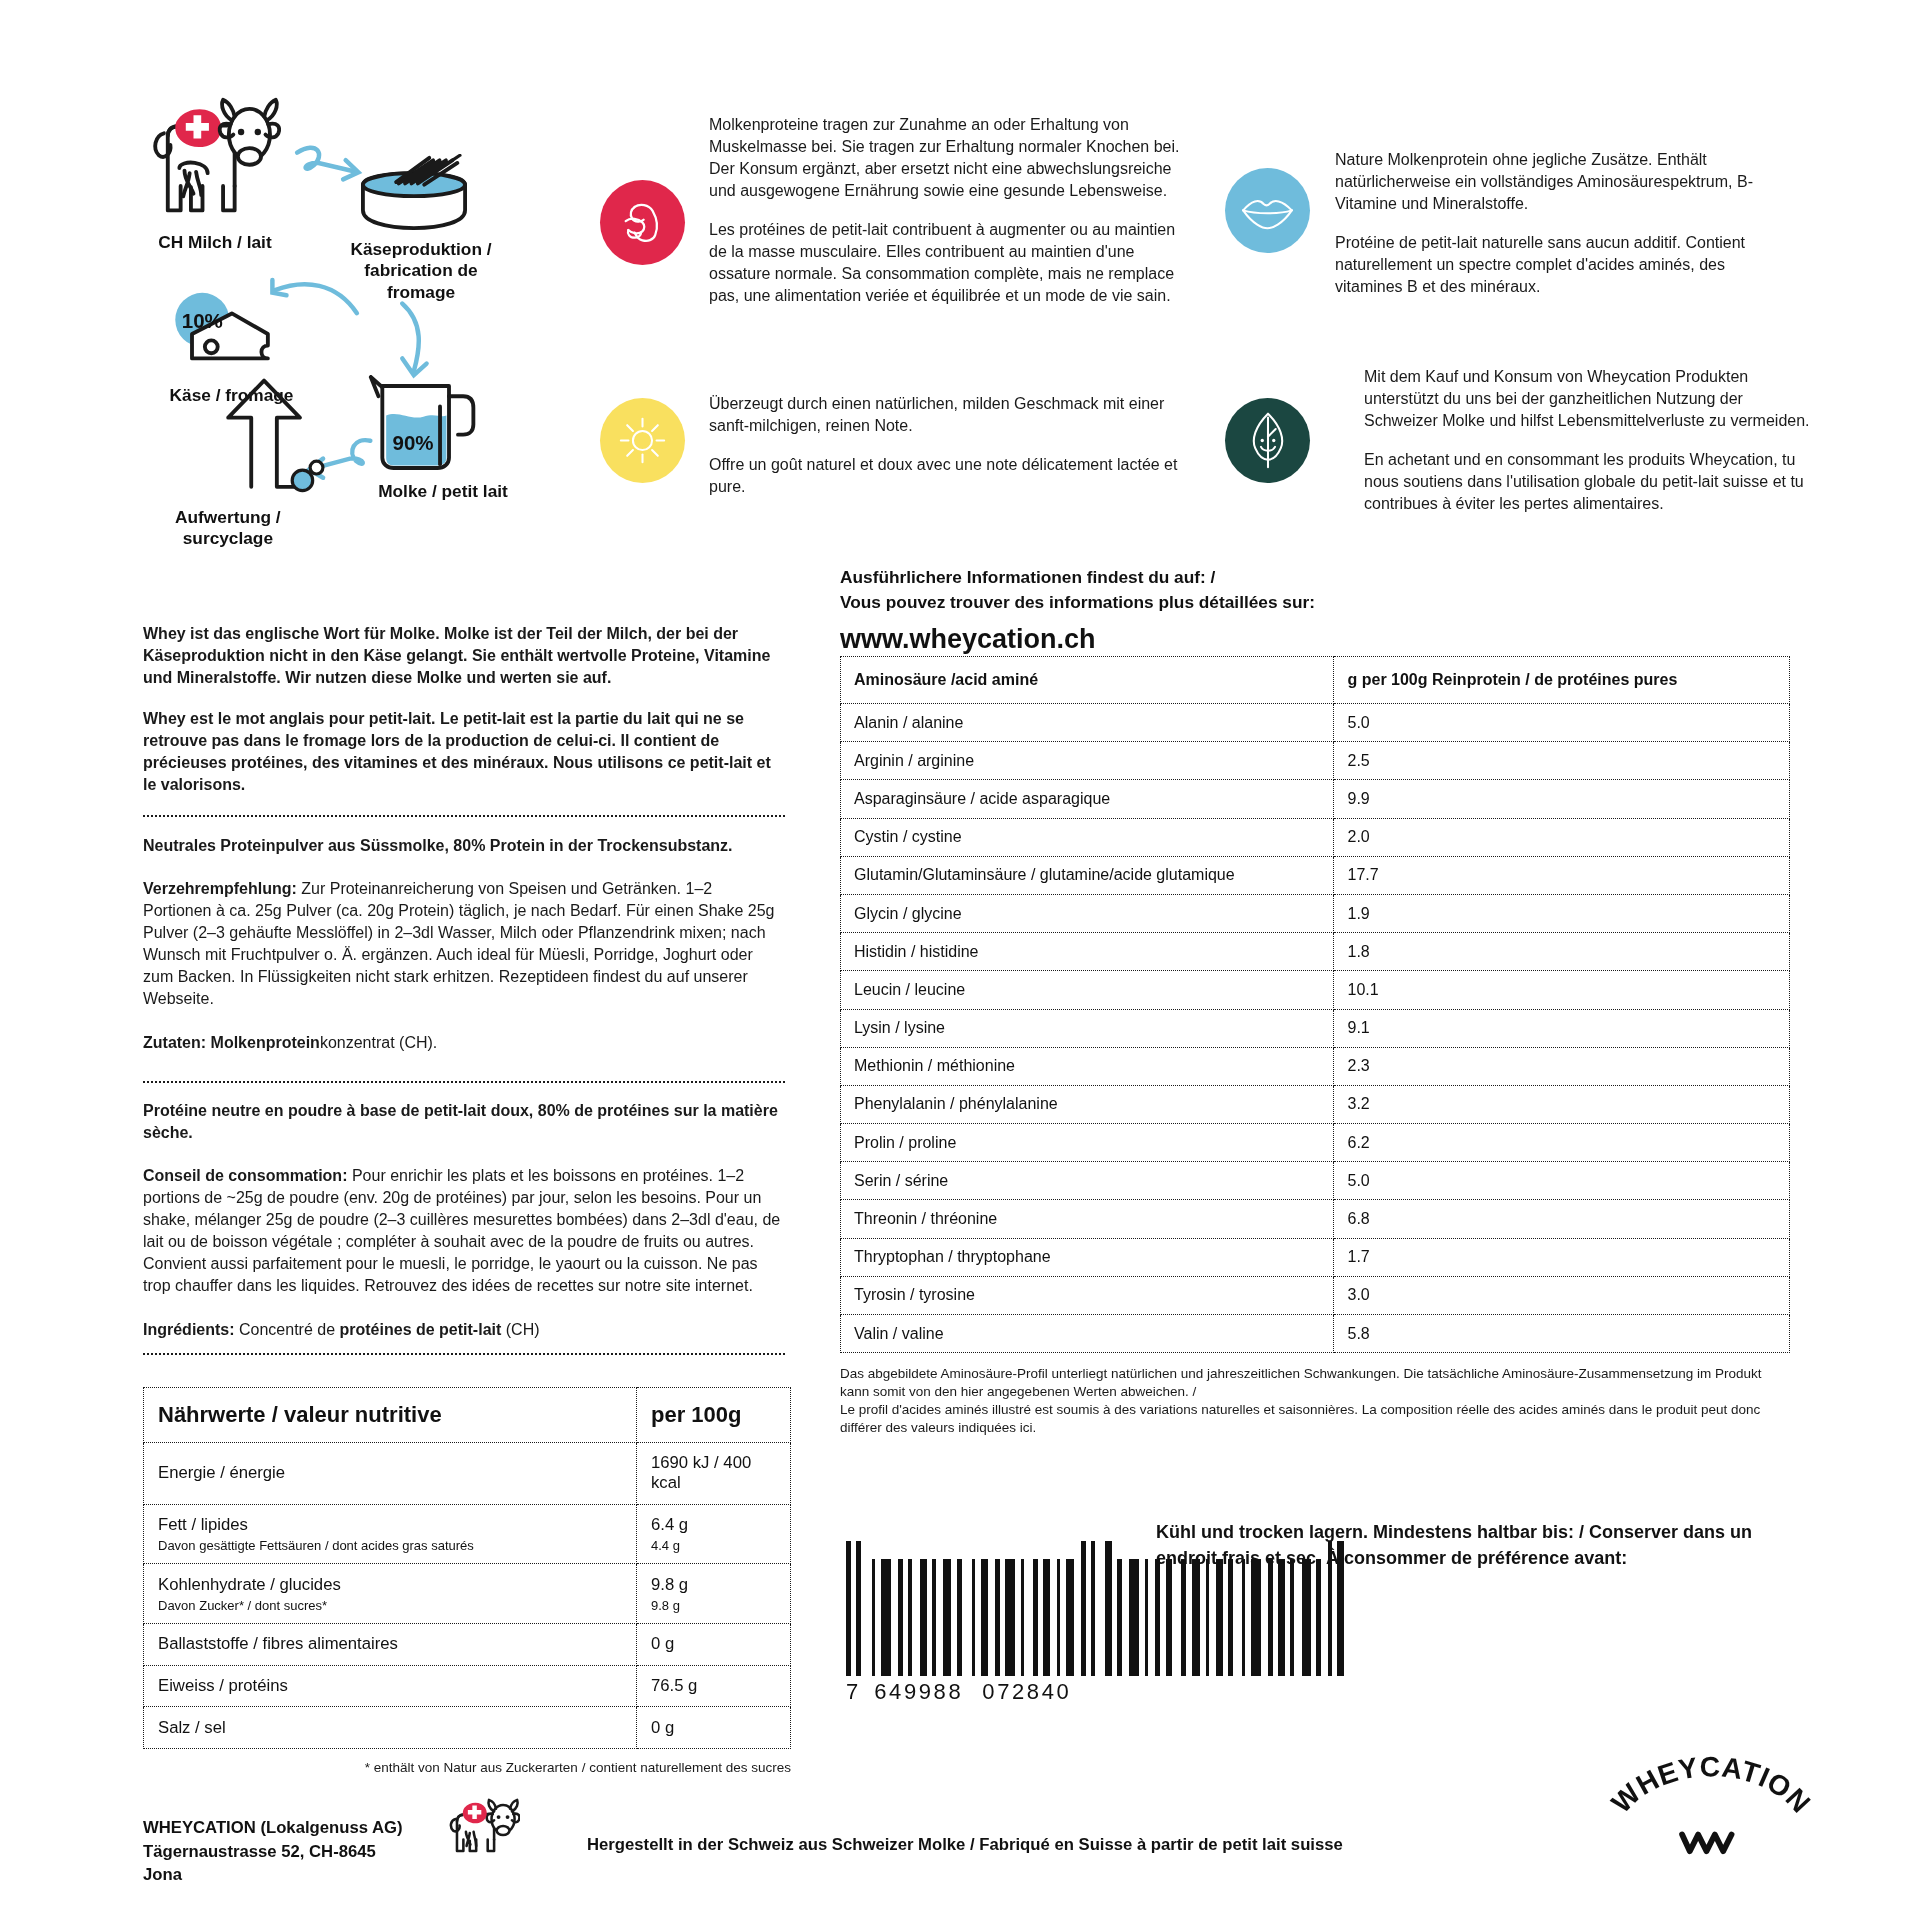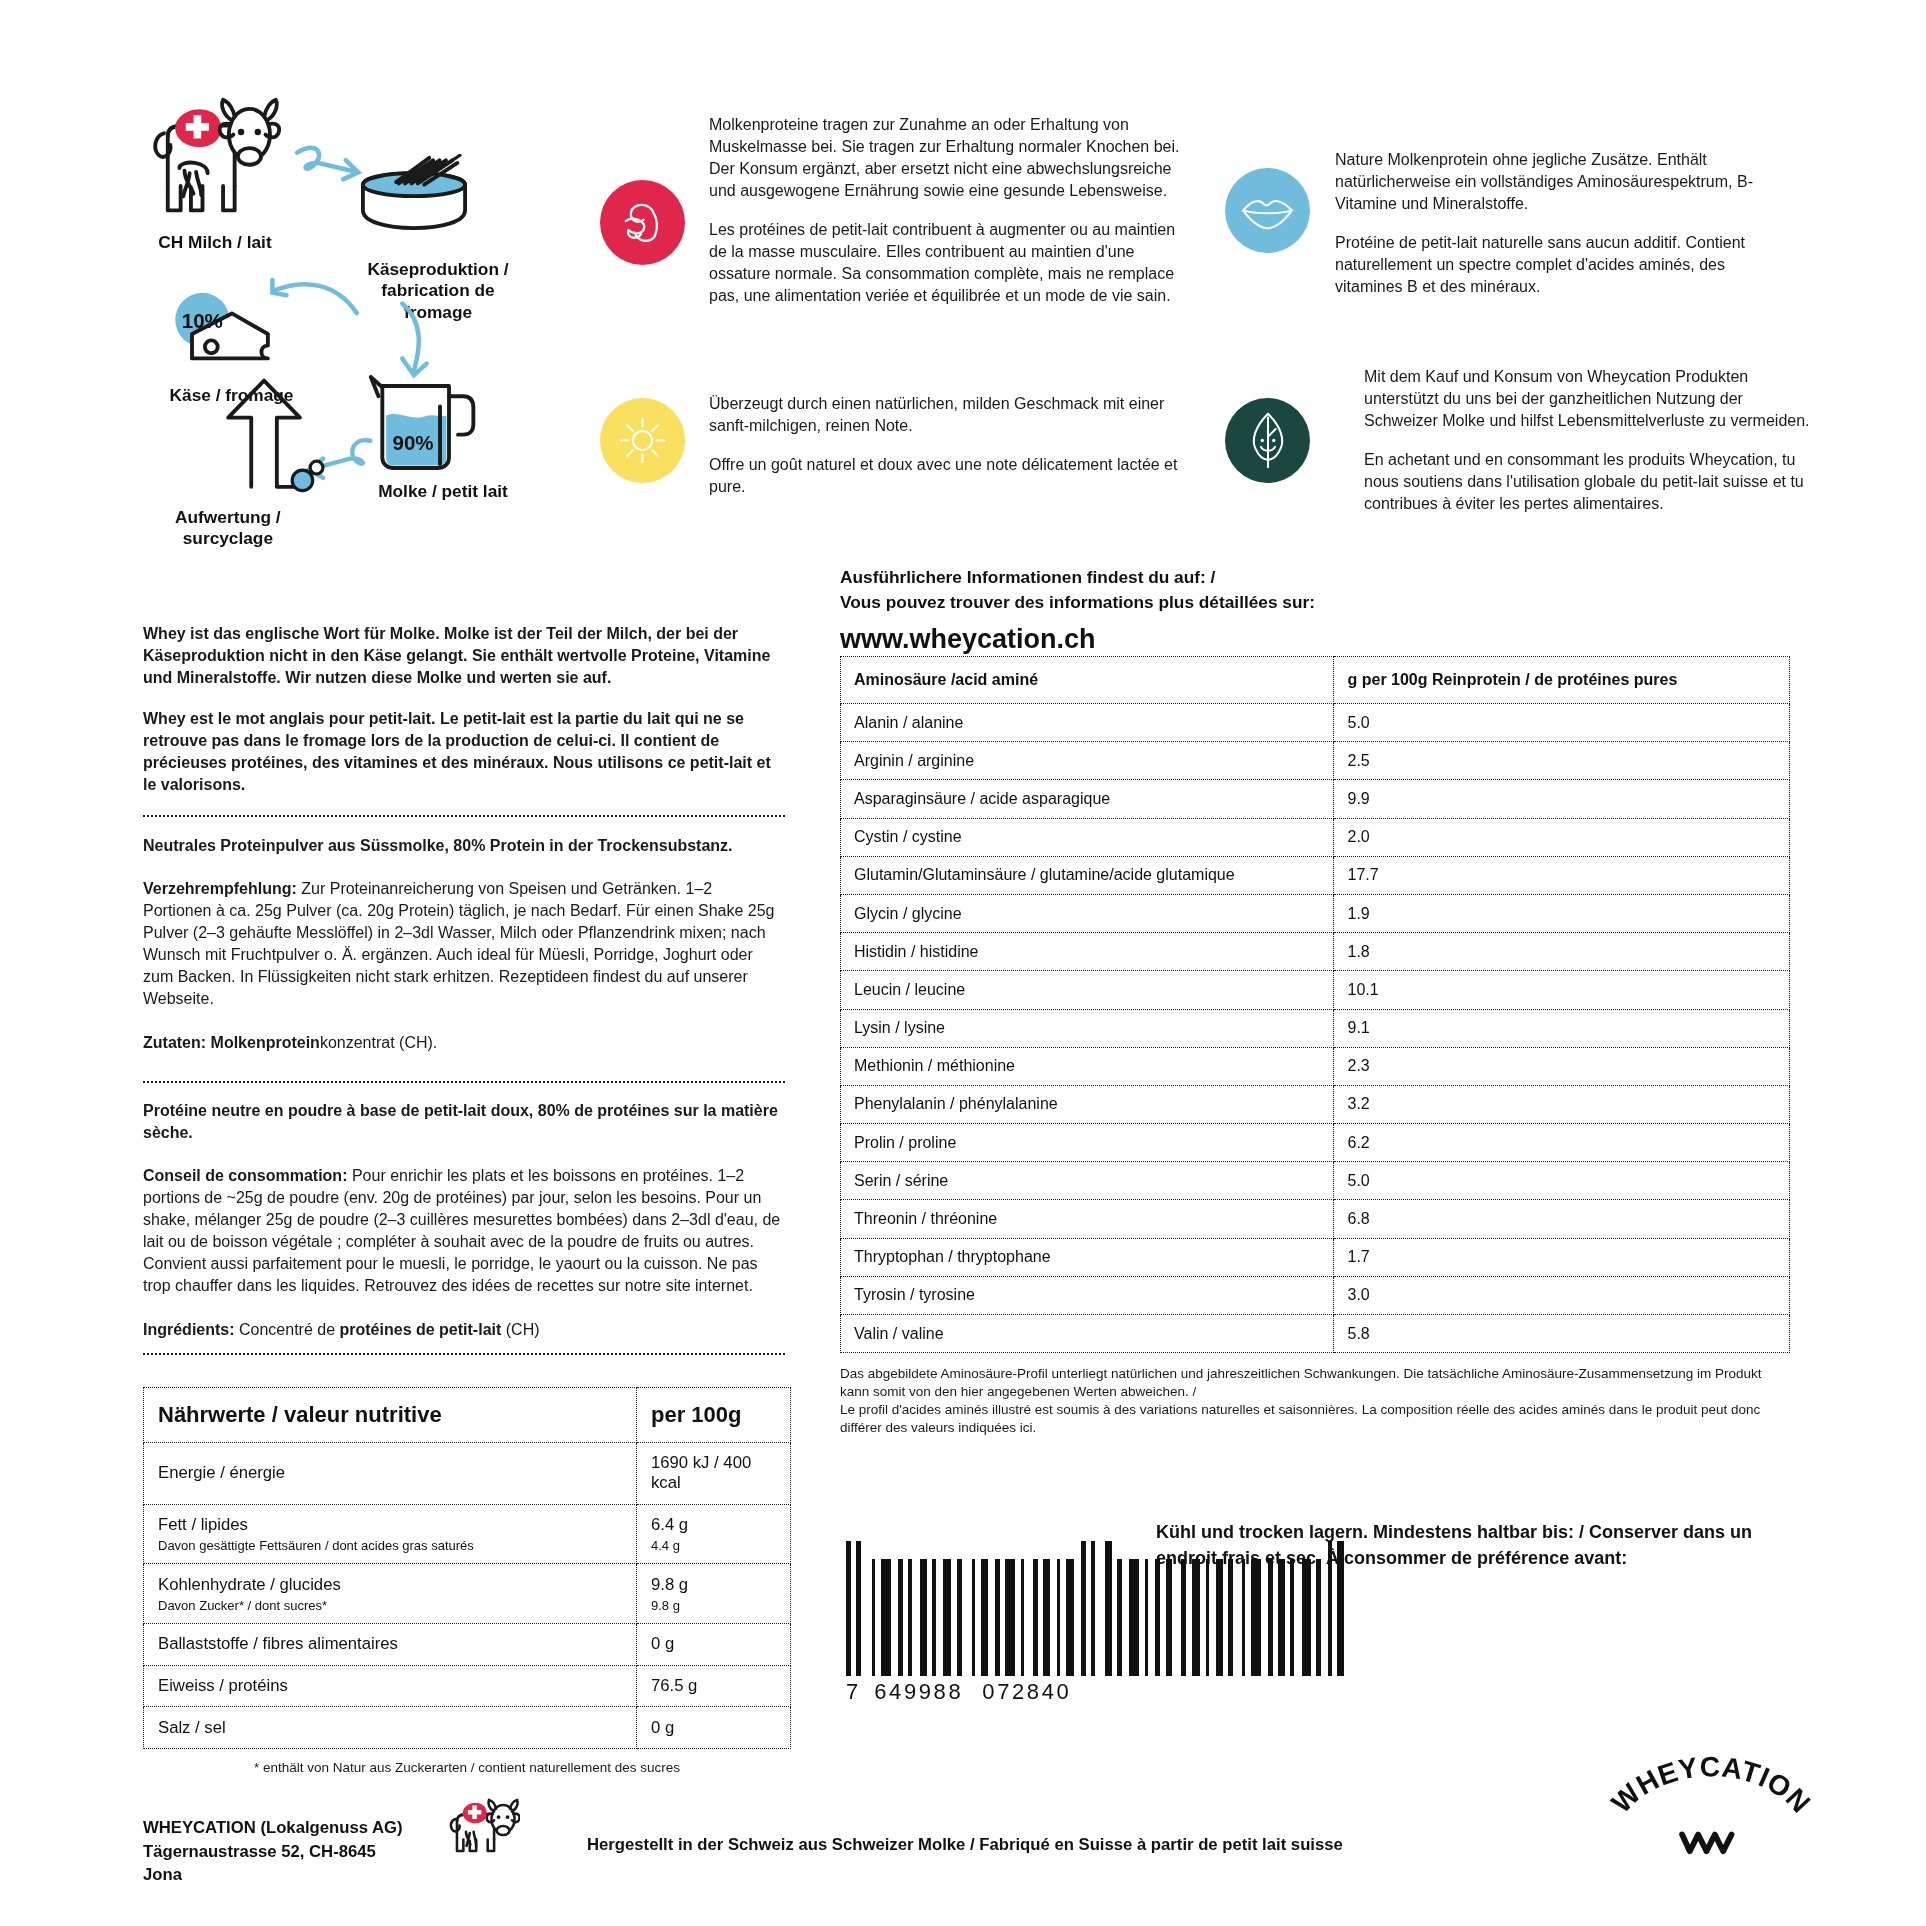--- a/index.html
+++ b/index.html
@@ -121,21 +121,21 @@
         <g fill="none" stroke="#1a1a1a" stroke-width="6" stroke-linecap="round" stroke-linejoin="round">
           <path d="M10 48 C10 36 46 30 90 30 C134 30 170 36 170 48 L170 88
                    C170 106 134 116 90 116 C46 116 10 106 10 88 Z" fill="#fff"></path>
           <ellipse cx="90" cy="48" rx="80" ry="18" fill="#6FBCDC"></ellipse>
           <path d="M66 46 L120 10 M76 46 L130 10 M86 46 L140 10 M96 46 L150 10 M106 48 L158 14"></path>
           <path d="M62 44 L114 6"></path>
           <path d="M150 10 L162 2" stroke-width="5"></path>
         </g>
       </svg>
     </div>
-    <div class="flow-label" style="left:210px; top:143px; width:180px;margin-top:20px;"><span>Käseproduktion /<br>fabrication de<br>fromage</span></div>
+    <div class="flow-label" style="left:193px; top:143px; width:180px;"><span>Käseproduktion /<br>fabrication de<br>fromage</span></div>
 
     <svg class="ico" style="left:128px; top:180px;" width="96" height="45" viewBox="0 0 150 70">
       <g fill="none" stroke="#6FBCDC" stroke-width="7" stroke-linecap="round">
         <path d="M142 58 C110 10 60 4 14 22"></path>
         <path d="M10 6 L10 26 L32 30"></path>
       </g>
     </svg>
 
     <div class="ico" style="left:32px; top:193px;">
       <svg width="116" height="90" viewBox="0 0 180 140">
@@ -327,21 +327,21 @@
         <tr>
           <td>Eiweiss / protéins</td>
           <td class="val">76.5 g</td>
         </tr>
         <tr>
           <td>Salz / sel</td>
           <td class="val">0 g</td>
         </tr>
       </tbody>
     </table>
-    <div style="text-align:center; margin-top:10.3px;" class="footnote">* enthält von Natur aus Zuckerarten / contient naturellement des sucres</div>
+    <div style="text-align:right; margin-top:10.3px;" class="footnote">* enthält von Natur aus Zuckerarten / contient naturellement des sucres</div>
   </div>
 
   <div style="position:absolute; left:840px; top:565px; width:950px;">
     <div class="bold" style="font-size:17.3px; line-height:1.45;">Ausführlichere Informationen findest du auf: /</div>
     <div class="bold" style="font-size:17.3px; line-height:1.45;">Vous pouvez trouver des informations plus détaillées sur:</div>
     <div class="bold" style="font-size:27px; margin-top:9px;">www.wheycation.ch</div>
   </div>
 
   <div style="position:absolute; left:840px; top:656px; width:950px;">
     <table class="amino-table">

